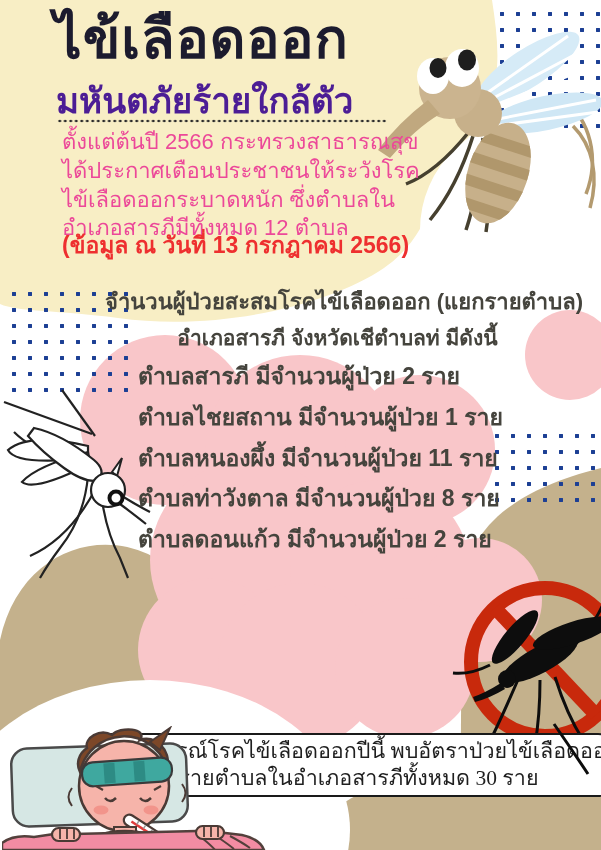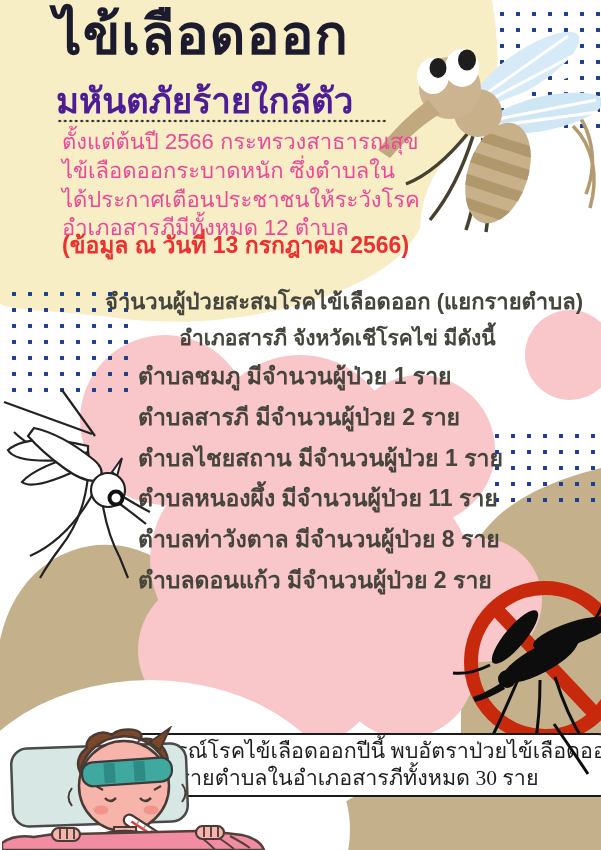--- a/index.html
+++ b/index.html
@@ -11,21 +11,21 @@
   .abs{position:absolute;}
   svg{display:block;}
   
   .dots{
     position:absolute;
     background-image:radial-gradient(circle,#1c3f94 2.1px,transparent 2.4px);
     background-size:16px 16px;background-position:2px 2px;
   }
   .title{
     position:absolute;left:54px;top:8px;width:420px;
-    font-family:Liberation Mono, monospace;
+    font-family:Liberation Sans, sans-serif;
     font-weight:700;font-size:55px;line-height:1.15;color:#1c1b2e;
     letter-spacing:1px;white-space:nowrap;
   }
   .subtitle{
     position:absolute;left:56px;top:73px;width:420px;
     font-weight:700;font-size:35px;color:#4c1d95;white-space:nowrap;
   }
   .divider{
     position:absolute;left:57px;top:119px;width:330px;height:4px;
     background-image:radial-gradient(circle,#2b2b2b 1.3px,transparent 1.6px);
@@ -222,31 +222,30 @@
       <path d="M202,101 v10 M209,101 v10 M216,101 v10" stroke="#4a3a35" stroke-width="1.8"></path>
     </g>
   </svg>
 
   <div class="title">ไข้เลือดออก</div>
   <div class="subtitle">มหันตภัยร้ายใกล้ตัว</div>
   <div class="divider"></div>
 
   <div class="intro">
     <div>ตั้งแต่ต้นปี 2566 กระทรวงสาธารณสุข</div>
+    <div>ได้ประกาศเตือนประชาชนให้ระวังโรค</div>
     <div>ไข้เลือดออกระบาดหนัก ซึ่งตำบลใน</div>
-    <div>ได้ประกาศเตือนประชาชนให้ระวังโรค</div>
     <div>อำเภอสารภีมีทั้งหมด 12 ตำบล</div>
   </div>
   <div class="note">(ข้อมูล ณ วันที่ 13 กรกฎาคม 2566)</div>
 
   <div class="h1line">จำนวนผู้ป่วยสะสมโรคไข้เลือดออก (แยกรายตำบล)</div>
-  <div class="h2line">อำเภอสารภี จังหวัดเชีโรคไข่ มีดังนี้</div>
+  <div class="h2line">อำเภอสารภี จังหวัดเชีตำบลท่ มีดังนี้</div>
 
   <div class="case-list">
-    <div class="row">ตำบลชมภู มีจำนวนผู้ป่วย 1 ราย</div>
     <div class="row">ตำบลสารภี มีจำนวนผู้ป่วย 2 ราย</div>
     <div class="row">ตำบลไชยสถาน มีจำนวนผู้ป่วย 1 ราย</div>
     <div class="row">ตำบลหนองผึ้ง มีจำนวนผู้ป่วย 11 ราย</div>
     <div class="row">ตำบลท่าวังตาล มีจำนวนผู้ป่วย 8 ราย</div>
     <div class="row">ตำบลดอนแก้ว มีจำนวนผู้ป่วย 2 ราย</div>
   </div>
 
 </div>
 
 </body></html>

